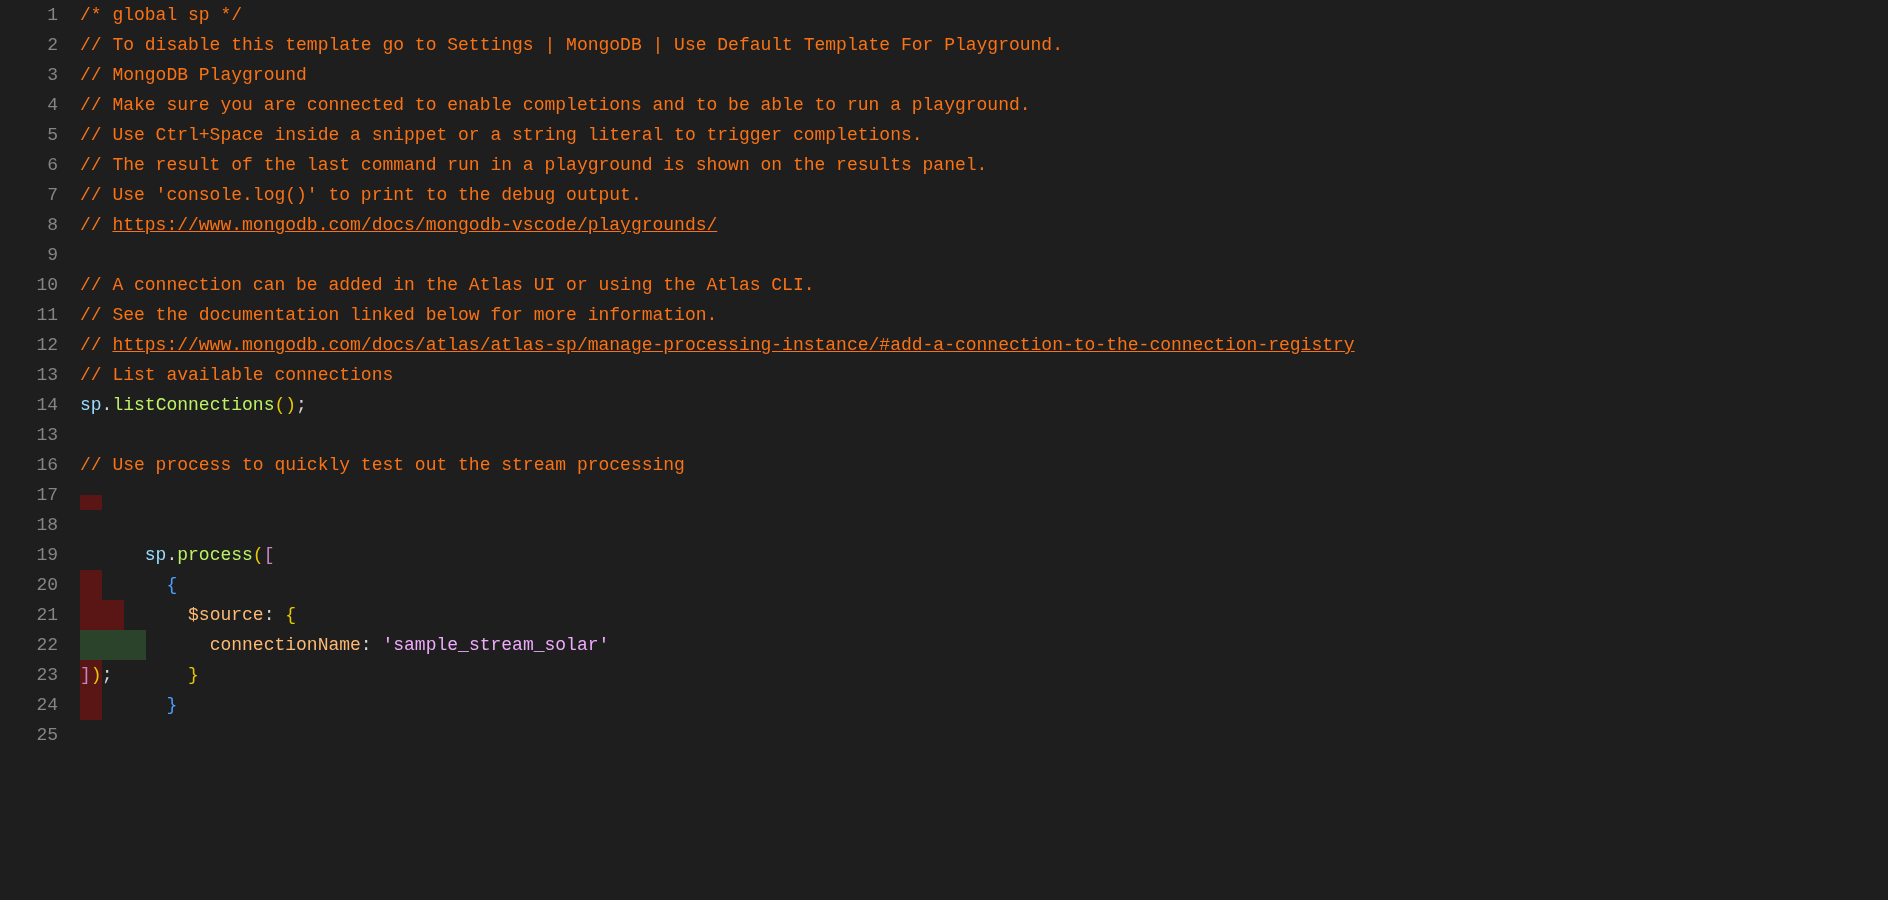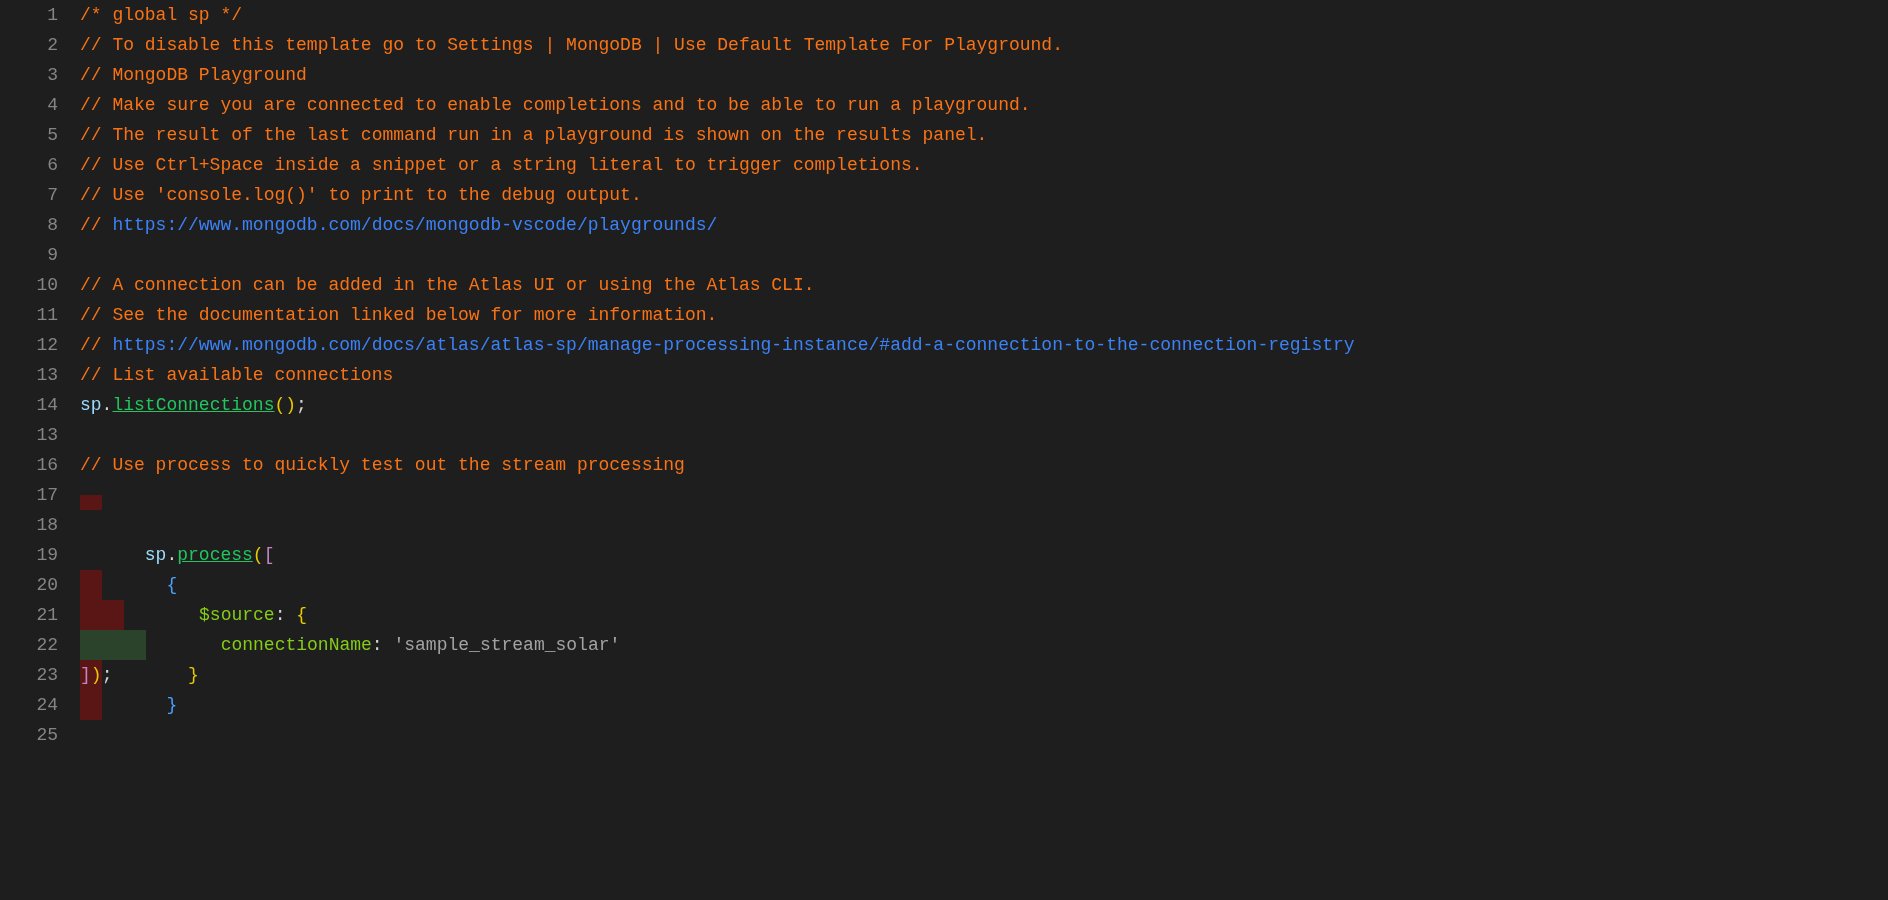--- a/index.html
+++ b/index.html
@@ -28,29 +28,30 @@
     flex: 1;
     position: relative;
   }
   .line {
     height: 30px;
     white-space: pre;
     position: relative;
   }
   .c-comment { color: #f97316; }
   .c-ident   { color: #9cdcfe; }
-  .c-func    { color: #22c55e; text-decoration: underline; }
+  .c-func    { color: #bef264; }
   .c-default { color: #d4d4d4; }
   .c-brace-y { color: #e8c900; }
   .c-brace-p { color: #c586c0; }
   .c-brace-b { color: #4aa0ff; }
-  .c-key     { color: #84cc16; margin-left: 11px; }
-  .c-string  { color: #a3a3a3; text-align: center; }
+  .c-key     { color: #fdba74; }
+  .c-string  { color: #f0abfc; text-align: center; }
   .c-link {
-    color: #3b82f6;
+    color: #f97316;
+    text-decoration: underline;
   }
   .diff-red {
     position: absolute;
     left: 0;
     background: #6f1313;
     opacity: 0.75;
     height: 30px;
     z-index: 0;
   }
   .diff-red-partial {
@@ -102,22 +103,22 @@
     <div>23</div>
     <div>24</div>
     <div>25</div>
   </div>
 
   <div class="code">
     <div class="line"><span class="tok c-comment">/* global sp */</span></div>
     <div class="line"><span class="tok c-comment">// To disable this template go to Settings | MongoDB | Use Default Template For Playground.</span></div>
     <div class="line"><span class="tok c-comment">// MongoDB Playground</span></div>
     <div class="line"><span class="tok c-comment">// Make sure you are connected to enable completions and to be able to run a playground.</span></div>
+    <div class="line"><span class="tok c-comment">// Use Ctrl+Space inside a snippet or a string literal to trigger completions.</span></div>
     <div class="line"><span class="tok c-comment">// The result of the last command run in a playground is shown on the results panel.</span></div>
-    <div class="line"><span class="tok c-comment">// Use Ctrl+Space inside a snippet or a string literal to trigger completions.</span></div>
     <div class="line"><span class="tok c-comment">// Use 'console.log()' to print to the debug output.</span></div>
     <div class="line"><span class="tok c-comment">// </span><span class="tok c-link">https://www.mongodb.com/docs/mongodb-vscode/playgrounds/</span></div>
     <div class="line"></div>
     <div class="line"><span class="tok c-comment">// A connection can be added in the Atlas UI or using the Atlas CLI.</span></div>
     <div class="line"><span class="tok c-comment">// See the documentation linked below for more information.</span></div>
     <div class="line"><span class="tok c-comment">// </span><span class="tok c-link">https://www.mongodb.com/docs/atlas/atlas-sp/manage-processing-instance/#add-a-connection-to-the-connection-registry</span></div>
     <div class="line"><span class="tok c-comment">// List available connections</span></div>
     <div class="line"><span class="tok c-ident">sp</span><span class="tok c-default">.</span><span class="tok c-func">listConnections</span><span class="tok c-brace-y">()</span><span class="tok c-default">;</span></div>
     <div class="line"></div>
     <div class="line"><span class="tok c-comment">// Use process to quickly test out the stream processing</span></div>

